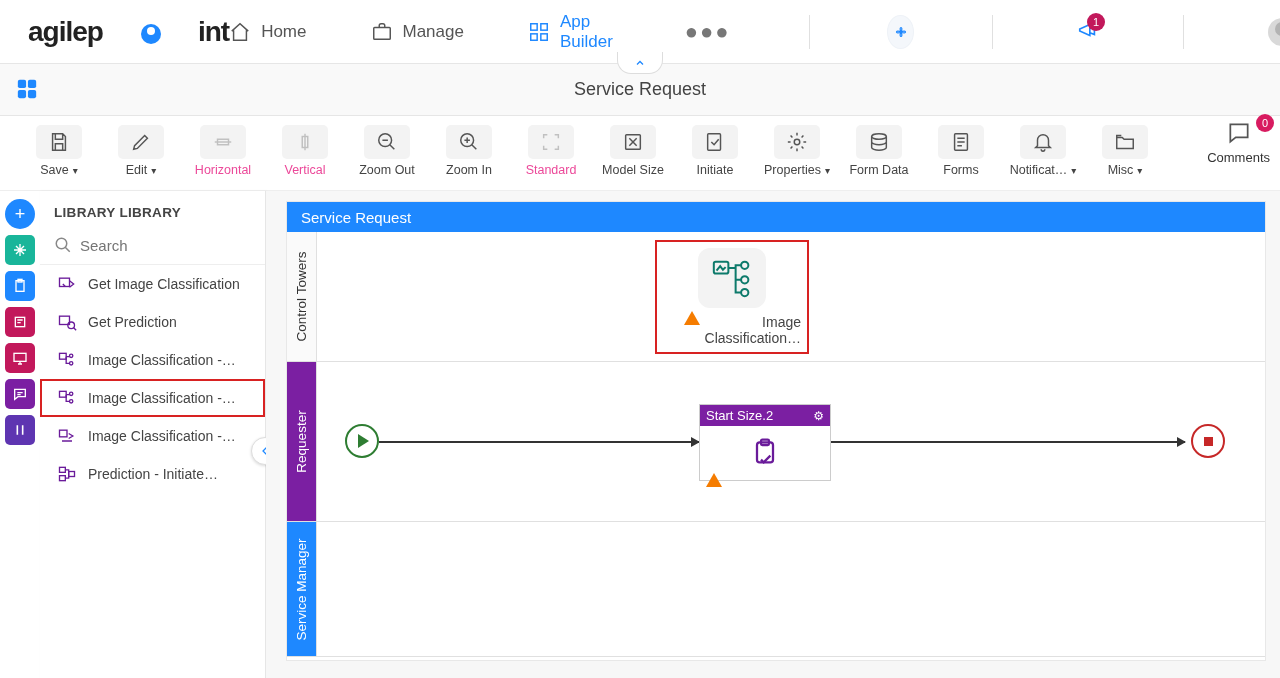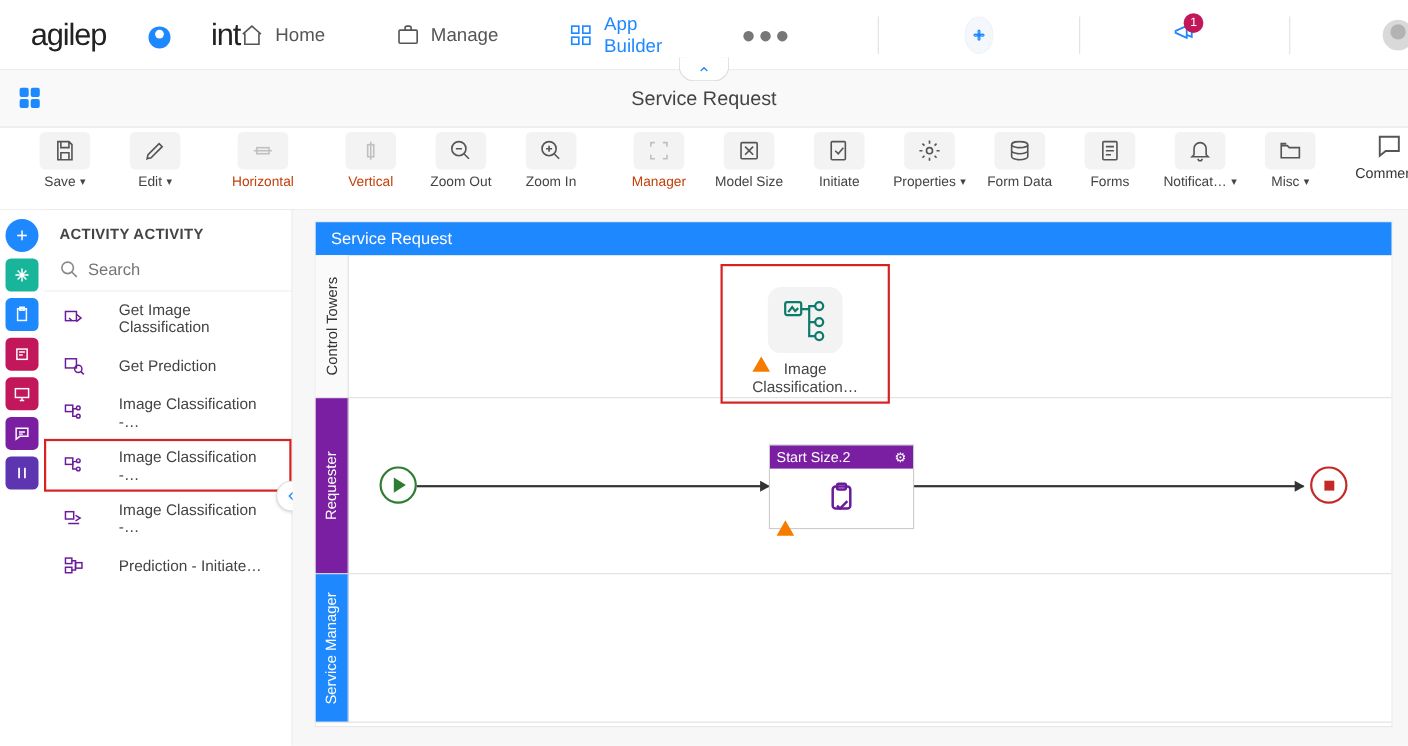--- a/index.html
+++ b/index.html
@@ -1,20 +1,20 @@
 <!DOCTYPE html>
 <html><head>
 <meta charset="utf-8">
 <style>
   * { box-sizing: border-box; margin: 0; padding: 0; }
   html, body { width: 1280px; height: 678px; font-family: Arial, Helvetica, sans-serif; color: #333; overflow: hidden; background:#fff; }
   
   
   .topbar { display:flex; align-items:center; height:64px; padding:0 28px 0 28px; border-bottom:1px solid #e6e6e6; }
-  .logo { display:flex; align-items:center; font-size:28px; font-weight:400; letter-spacing:-1px; color:#222;gap:36px; }
+  .logo { display:flex; align-items:center; font-size:28px; font-weight:700; letter-spacing:-1px; color:#222;gap:36px; }
   .logo .dot { display:inline-block; width:20px; height:20px; border-radius:50%; background:#1e88ff; position:relative; top:2px; margin:0 1px 0 2px; }
   .logo .dot::after { content:""; position:absolute; width:8px; height:8px; background:#fff; border-radius:50%; left:6px; top:3px; }
   .mainnav { display:flex; align-items:center; margin-left:auto; gap:64px; }
   .navitem { display:flex; align-items:center; gap:10px; font-size:17px; color:#555; cursor:pointer; }
   .navitem.active { color:#1e88ff; }
   .navitem.active .navicon svg,.navitem.active .navicon { stroke:#1e88ff; fill:none; }
   .navicon { width:22px; height:22px; display:flex; align-items:center; justify-content:center; }
   .navicon svg { stroke:#555; fill:none; stroke-width:1.6; }
   .more-dots { font-size:22px; color:#777; letter-spacing:2px; cursor:pointer; }
   .divider-v { width:1px; height:34px; background:#e0e0e0; margin:0 14px; }
@@ -27,23 +27,23 @@
   .userblur { width:96px; height:14px; background:#e8e8e8; border-radius:3px; filter:blur(0.5px); }
 
   
   .subheader { position:relative; height:52px; border-bottom:1px solid #e6e6e6; background:#f9f9f9; display:flex; align-items:center; justify-content:center; }
   .subheader .grid-icon { position:absolute; left:16px; top:14px; color:#1e88ff; cursor:pointer; }
   .collapse-pill { position:absolute; top:-12px; left:50%; transform:translateX(-50%); width:46px; height:22px; border:1px solid #ddd; border-top:none; border-radius:0 0 14px 14px; background:#fff; display:flex; align-items:center; justify-content:center; color:#1e88ff; font-size:12px; cursor:pointer; }
   .pagetitle { font-size:18px; color:#444; font-weight:500; }
 
   
   .toolbar { display:flex; align-items:flex-start; gap:12px; padding:4px 10px 8px 24px; border-bottom:1px solid #eee; background:#fff; }
-  .tbtn { display:flex; flex-direction:column; align-items:center; gap:4px; min-width:70px; height:62px; cursor:pointer; color:#444; font-size:12.5px; }
+  .tbtn { display:flex; flex-direction:column; align-items:center; justify-content:center; gap:4px; min-width:70px; height:62px; cursor:pointer; color:#444; font-size:12.5px; }
   .tbtn .ticon { width:46px; height:34px; border-radius:5px; background:#f3f3f3; display:flex; align-items:center; justify-content:center; }
-  .tbtn.disabled { color:#c2410c; cursor:default;margin-left:16px; }
+  .tbtn.disabled { color:#ec4899; cursor:default; }
   .tbtn.disabled .ticon svg { stroke:#c0c0c0; }
   .tbtn .caret { font-size:10px; margin-left:4px; }
   .tlabel { display:flex; align-items:center; }
   .toolbar-spacer { flex:1; }
   .comments-btn { margin-left:auto; display:flex; flex-direction:column; align-items:center; gap:4px; font-size:13px; cursor:pointer; position:relative; }
   .comments-btn .cbadge { position:absolute; top:-6px; right:-4px; width:18px; height:18px; border-radius:50%; background:#d81b60; color:#fff; font-size:11px; display:flex; align-items:center; justify-content:center; }
   
   
   .main { display:flex; height: calc(678px - 64px - 52px - 74px); }
   
@@ -59,21 +59,21 @@
   .rail-purple2 { background:#5e35b1; }
   
   
   .libpanel { width:226px; background:#fff; border-right:1px solid #e6e6e6; display:flex; flex-direction:column; position:relative; box-shadow:1px 0 3px rgba(0,0,0,0.04); }
   .libhead { padding:14px 12px 10px 14px; font-size:13.5px; font-weight:700; color:#444; letter-spacing:.3px; }
   .libsearch { display:flex; align-items:center; gap:8px; padding:6px 12px 10px 14px; border-bottom:1px solid #eee; }
   .libsearch input { border:none; outline:none; font-size:15px; color:#777; width:100%; }
   .libsearch svg { stroke:#888; }
   .group-row { display:flex; align-items:center; justify-content:space-between; padding:10px 10px 10px 14px; font-size:15px; font-weight:600; color:#333; border-bottom:1px solid #f2f2f2; }
   .group-row .close { color:#999; font-size:16px; cursor:pointer; }
-  .act-item { display:flex; align-items:center; gap:28px; padding:8px 10px 8px 14px; font-size:14px; color:#444; cursor:pointer; }
+  .act-item { display:flex; align-items:center; gap:8px; padding:8px 10px 8px 14px; font-size:14px; color:#444; cursor:pointer; }
   .act-item.selected { outline:2px solid #d82222; outline-offset:-2px; }
   .act-item .aicon { width:26px; height:22px; display:flex; align-items:center; justify-content:center; flex-shrink:0;}
   .act-item .aicon svg { stroke:#6a1b9a; }
   .lib-collapse { position:absolute; right:-14px; top:246px; width:28px; height:28px; border-radius:50%; background:#fff; border:1px solid #ddd; box-shadow:0 1px 3px rgba(0,0,0,0.15); display:flex; align-items:center; justify-content:center; color:#1e88ff; cursor:pointer; font-size:14px; }
   
   
   .canvas-wrap { flex:1; background:#f7f7f7; padding:10px 0 0 20px; position:relative; overflow:hidden; }
   .canvas { position:relative; background:#fff; border:1px solid #e8e8e8; height:460px; width:980px; }
   .canvas-header { background:#1e88ff; color:#fff; height:30px; display:flex; align-items:center; padding:0 14px; font-size:15px; }
   
@@ -82,21 +82,21 @@
   .lane-label.purple { background:#7b1fa2; }
   .lane-label.blue { background:#1e88ff; }
   .lane-label span { transform:rotate(-90deg); white-space:nowrap; font-size:13.5px; color:#333; }
   .lane-label.purple span, .lane-label.blue span { color:#fff; }
   
   .lane1 { height:130px; }
   .lane2 { height:160px; }
   .lane3 { height:135px; }
   
   
-  .dropped-node { position:absolute; left:370px; top:10px; width:150px; outline:2px solid #d82222; outline-offset:0; padding:19px 6px 6px 6px; text-align:center; }
+  .dropped-node { position:absolute; left:370px; top:10px; width:150px; outline:2px solid #d82222; outline-offset:0; padding:6px 6px 6px 6px; text-align:right; }
   .dropped-node .card { width:68px; height:60px; margin:0 auto; border-radius:12px; background:#f3f3f3; display:flex; align-items:center; justify-content:center; position:relative; }
   .dropped-node .warn { position:absolute; left:-14px; bottom:-4px; }
   .dropped-label { font-size:14px; color:#444; margin-top:6px; }
   
   
   .start-circ { position:absolute; left:58px; top:62px; width:34px; height:34px; border:2.5px solid #2e7d32; border-radius:50%; display:flex; align-items:center; justify-content:center; cursor:pointer; }
   .start-circ::after { content:""; border-left:11px solid #2e7d32; border-top:7px solid transparent; border-bottom:7px solid transparent; margin-left:3px; }
   .end-circ { position:absolute; right:40px; top:62px; width:34px; height:34px; border:2.5px solid #c62828; border-radius:50%; display:flex; align-items:center; justify-content:center; }
   .end-circ::after { content:""; width:9px; height:9px; background:#c62828; }
   .arrow-line1 { position:absolute; left:92px; top:79px; height:1.5px; background:#333; width:320px; }
@@ -258,21 +258,21 @@
         <span>Zoom In</span>
       </div>
   </div>
   <div class="tbtn disabled">
     <div class="ticon">
         <svg width="22" height="22" viewBox="0 0 24 24" stroke="#bbb" fill="none" stroke-width="1.6">
           <path d="M4 8V4h4 M20 8V4h-4 M4 16v4h4 M20 16v4h-4"></path>
         </svg>
       </div>
     <div class="tlabel">
-        <span>Manager</span>
+        <span>Standard</span>
       </div>
   </div>
   <div class="tbtn">
     <div class="ticon">
         <svg width="22" height="22" viewBox="0 0 24 24" stroke="#555" fill="none" stroke-width="1.6">
           <rect x="4" y="4" width="16" height="16" rx="1"></rect>
           <path d="M8 8l8 8 M16 8l-8 8"></path>
         </svg>
       </div>
     <div class="tlabel">
@@ -390,21 +390,21 @@
         </svg>
       </div>
     <div class="railbtn rail-purple2">
         <svg width="16" height="16" viewBox="0 0 24 24" stroke="#fff" fill="none" stroke-width="2.4">
           <path d="M8 5v14 M16 5v14"></path>
         </svg>
       </div>
   </div>
 
   <div class="libpanel">
-    <div class="libhead">ACTIVITY ACTIVITY</div>
+    <div class="libhead">LIBRARY LIBRARY</div>
     <div class="libsearch">
       <svg width="18" height="18" viewBox="0 0 24 24" fill="none" stroke-width="2">
           <circle cx="10" cy="10" r="7"></circle>
           <path d="M15 15l6 6"></path>
         </svg>
       <input type="text" placeholder="Search" style="">
     </div>
 
     <div class="act-item">
       <span class="aicon">

